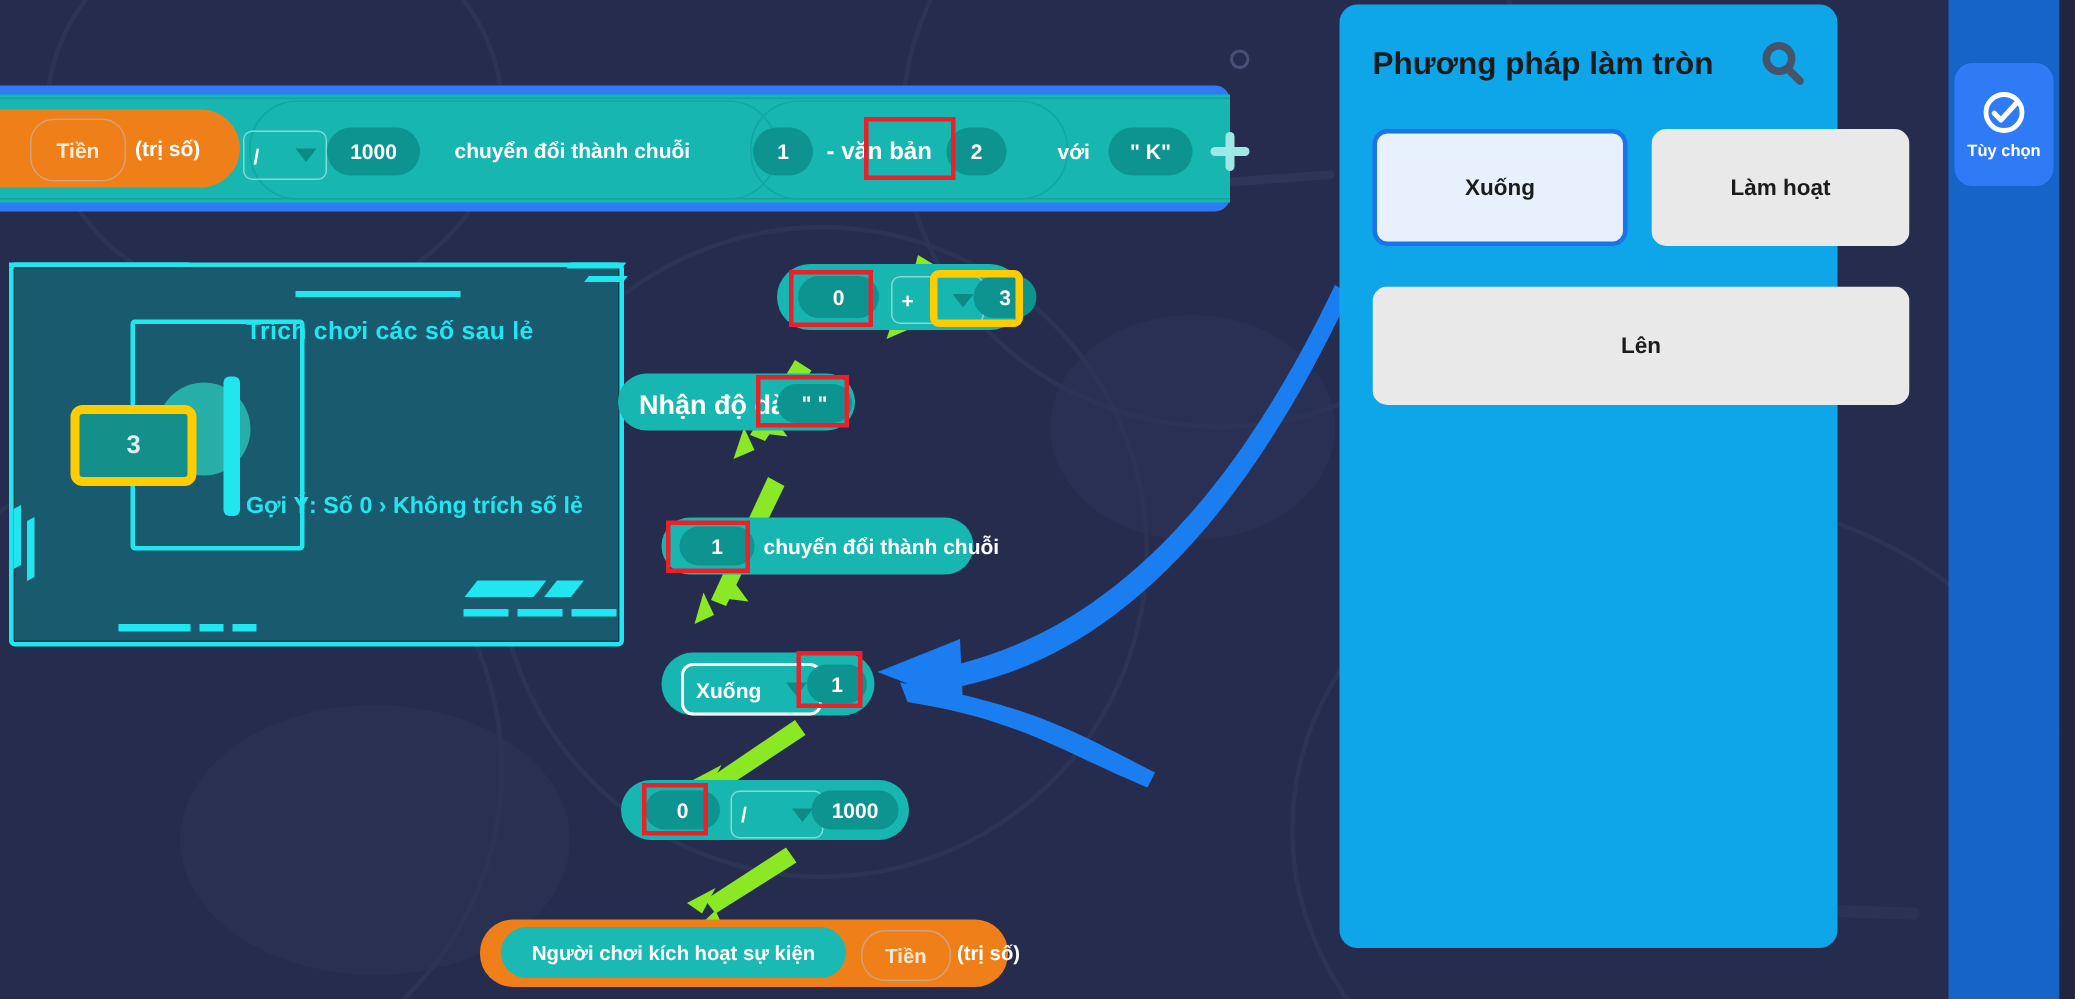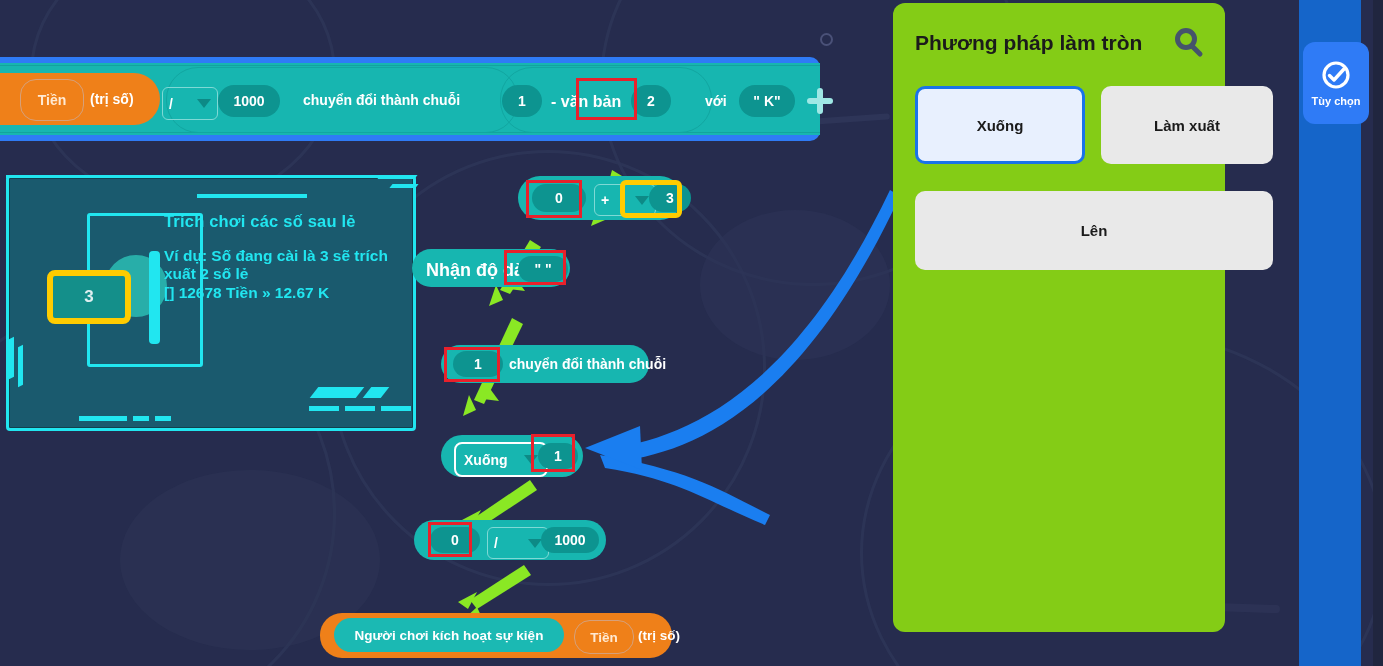--- a/index.html
+++ b/index.html
@@ -59,28 +59,28 @@
   .cardcirc{position:absolute;left:96px;top:77px;width:62px;height:62px;
             background:#2bbdb4;border-radius:50%;opacity:.85;}
   .cardnum{position:absolute;left:38px;top:92px;width:72px;height:42px;
             background:#148f8a;border:6px solid #ffcc00;border-radius:8px;
             display:flex;align-items:center;justify-content:center;
             color:#dfeff0;font-size:17px;font-weight:bold;}
   .slider{position:absolute;left:140px;top:73px;width:11px;height:93px;background:#21e6f0;border-radius:4px;}
 
   
   #dialog{position:absolute;left:893px;top:3px;width:332px;height:629px;
-          background:#84cc16;border-radius:12px;}
+          background:#0ea5e9;border-radius:12px;}
   #dlg-title{position:absolute;left:22px;top:28px;font-size:21px;font-weight:bold;color:#1b1b1b;}
   #search-icon{position:absolute;right:18px;top:22px;width:36px;height:36px;}
   .dbtn{position:absolute;border-radius:10px;display:flex;align-items:center;
         justify-content:center;font-size:15px;font-weight:bold;color:#1b1b1b;
         background:#e9e9e9;border:2px solid transparent;box-sizing:border-box;}
   .dbtn.sel{background:#e8f0fe;border:3px solid #1a73e8;}
-  #sidetab{position:absolute;left:1299px;top:0;width:62px;height:666px;background:#1565c9;}
+  #sidetab{position:absolute;left:1299px;top:0;width:74px;height:666px;background:#1565c9;}
   #sidetab .tab{position:absolute;left:4px;top:42px;width:66px;height:82px;
         background:#2f7bf6;border-radius:12px;display:flex;flex-direction:column;
         align-items:center;justify-content:center;gap:5px;}
   #sidetab .tab .lab{color:#fff;font-size:11px;font-weight:bold;}
   #rightedge{position:absolute;left:1373px;top:0;width:10px;height:666px;background:#20263f;}
   .arrowsvg{position:absolute;left:0;top:0;width:1383px;height:666px;pointer-events:none;}
 </style>
 </head>
 <body>
 
@@ -155,23 +155,22 @@
   <div class="hud" style="left:300px;top:228px;width:30px;height:5px;"></div>
   <div class="hud" style="left:336px;top:228px;width:30px;height:5px;"></div>
   <div class="hud" style="left:372px;top:228px;width:30px;height:5px;"></div>
 
   <div class="cardbox"></div>
   <div class="cardcirc"></div>
   <div class="cardnum">3</div>
   <div class="slider"></div>
 
   <div class="title">Trích chơi các số sau lẻ</div>
-  <div class="body" style="white-space:pre-line;">Ví dụ: Số đang cài là 3 sẽ trích xuất 2 số lẻ
-[] 12678 Tiền » 12.67 K</div>
   <div class="hint">
+    <span>Gợi Ý: Số 0 › Không trích số lẻ</span>
   </div>
 </div>
 
 <svg class="arrowsvg">
   <g fill="#8ae824">
     <path d="M601,212 L612,170 L622,176 L610,213 Z"></path>
     <path d="M605,220 L591,226 L598,205 Z"></path>
     <path d="M611,210 L626,212 L615,196 Z"></path>
     <path d="M500,290 L530,240 L541,247 L510,294 Z"></path>
     <path d="M503,300 L489,306 L496,285 Z"></path>
@@ -251,21 +250,21 @@
     <svg viewBox="0 0 36 36" width="36" height="36">
       <circle cx="15" cy="14" r="8.5" fill="none" stroke="#45546b" stroke-width="5"></circle>
       <line x1="21" y1="21" x2="29" y2="29" stroke="#45546b" stroke-width="5" stroke-linecap="round"></line>
     </svg>
   </div>
 
   <div class="dbtn sel" style="left:22px;top:83px;width:170px;height:78px;">
     <span>Xuống</span>
   </div>
   <div class="dbtn" style="left:208px;top:83px;width:172px;height:78px;">
-    <span>Làm xuất</span>
+    <span>Làm hoạt</span>
   </div>
   <div class="dbtn" style="left:22px;top:188px;width:358px;height:79px;justify-content:center;">
     <span>Lên</span>
   </div>
 </div>
 
 <div id="sidetab">
   <div class="tab">
     <svg width="30" height="30" viewBox="0 0 30 30">
       <circle cx="15" cy="15" r="12" fill="none" stroke="#fff" stroke-width="3.2"></circle>

